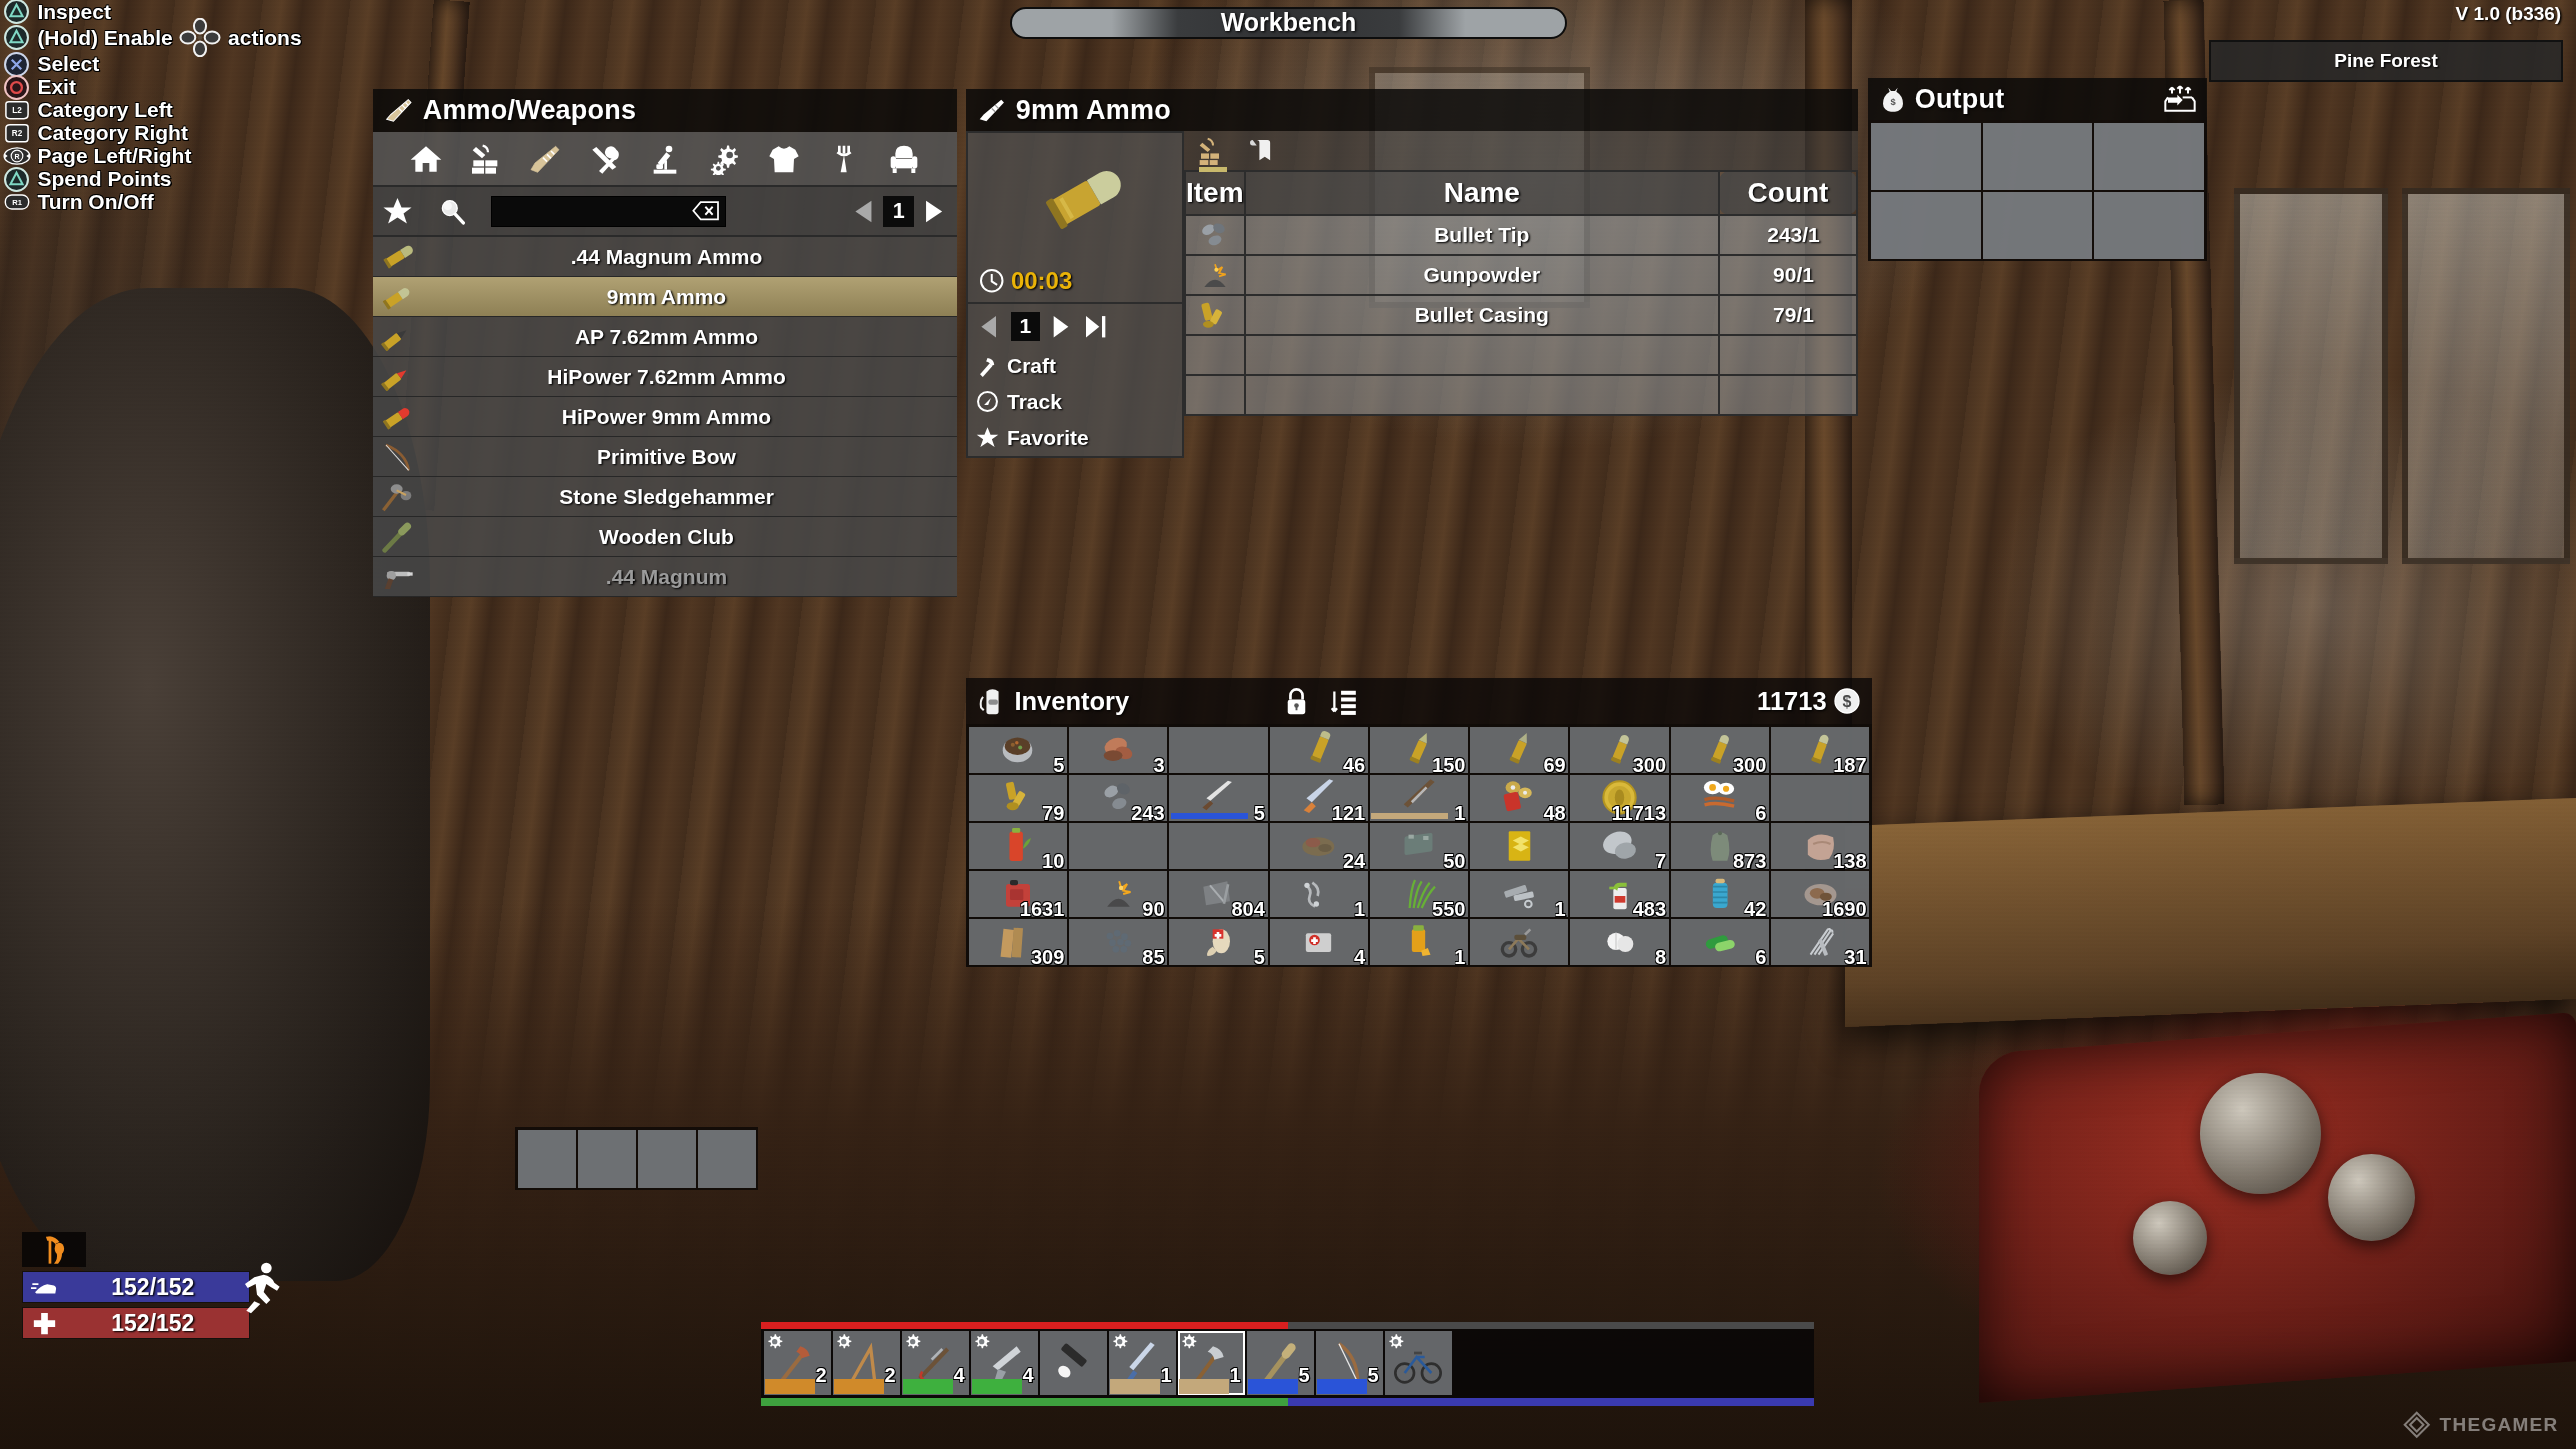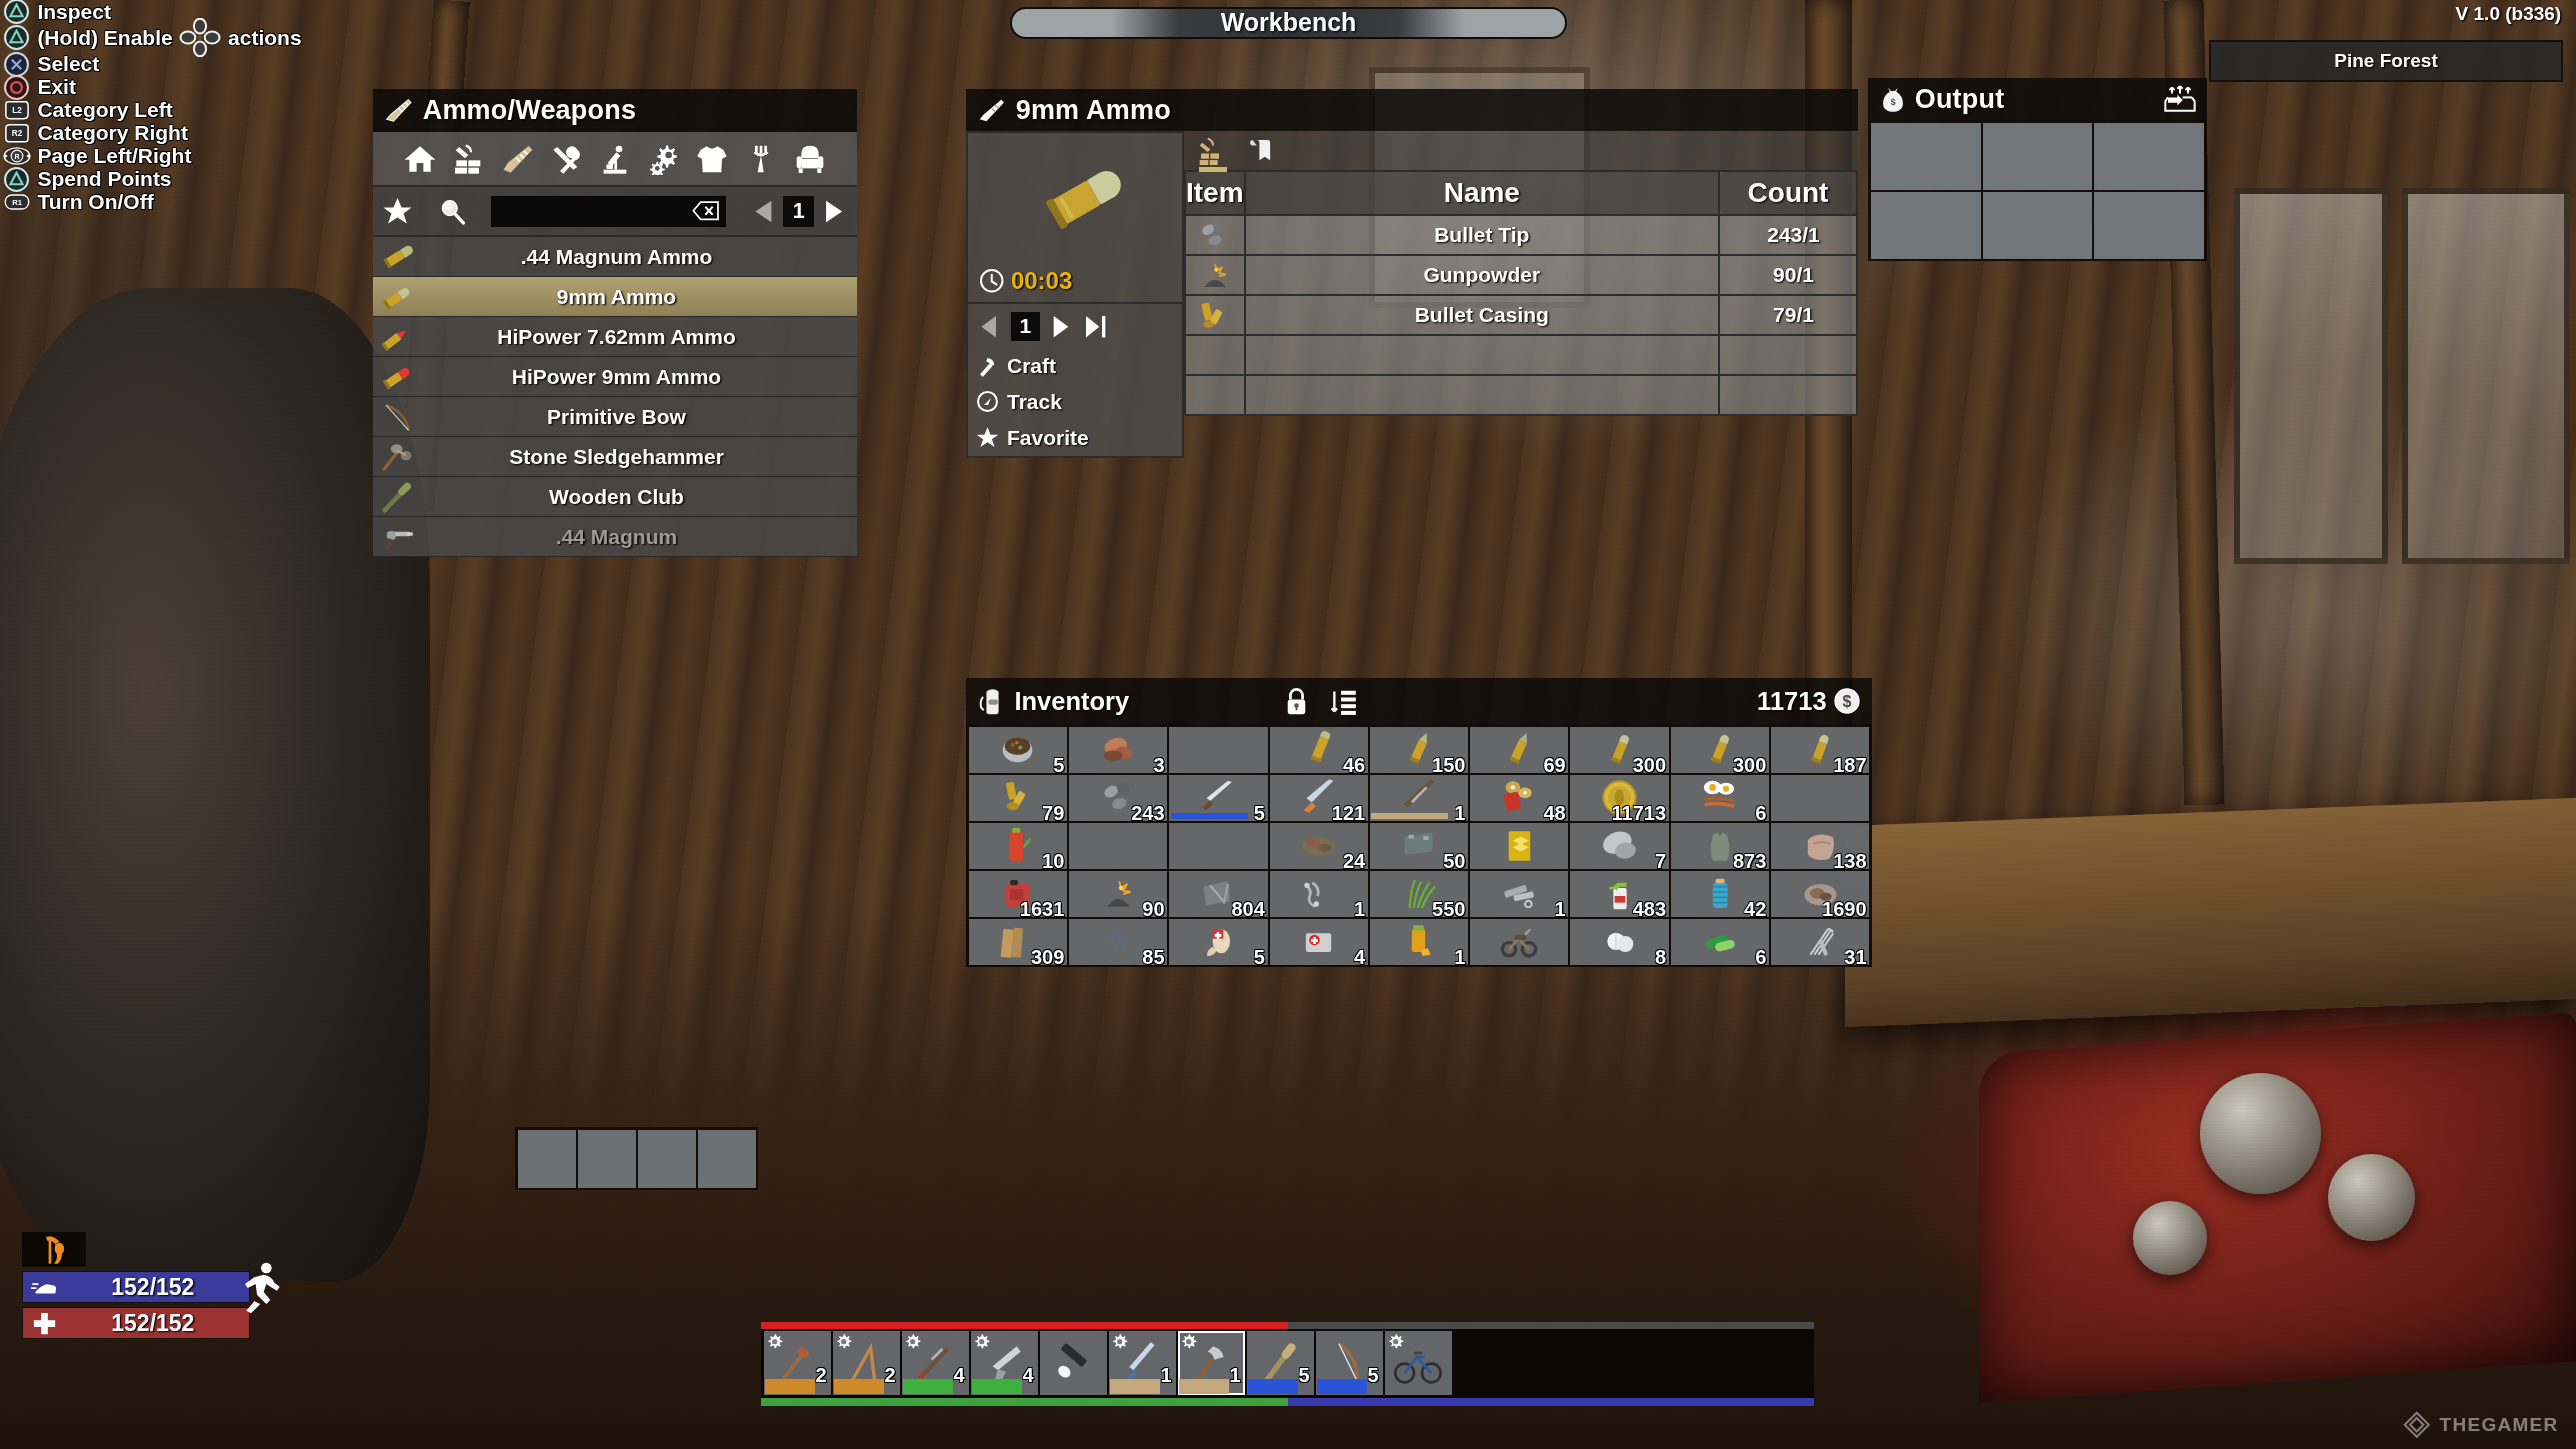--- a/index.html
+++ b/index.html
@@ -106,21 +106,21 @@
   }
   #biome {
     position: absolute; left: 2209px; top: 40px; width: 354px; height: 42px;
     background: rgba(40,40,40,0.88);
     border: 2px solid #111;
     display:flex; align-items:center; justify-content:center;
   }
   #biome span { color:#fff; font-size: 19px; font-weight:bold; text-shadow: 1.3px 1.3px 2px #000; }
 
   
-  #craft-panel { position: absolute; left: 373px; top: 89px; width: 484px; }
+  #craft-panel { position: absolute; left: 373px; top: 89px; width: 584px; }
   #craft-panel .panel-head { height: 43px; }
   #cat-tabs {
     background: rgba(84,84,84,0.88);
     height: 55px; display:flex; align-items:center; justify-content: space-around;
     padding: 0 23px; border-bottom: 2px solid #2a2a2a;
   }
   #cat-tabs .tab { width: 43px; height: 43px; display:flex; align-items:center; justify-content:center; }
   #search-bar {
     background: rgba(66,66,66,0.90);
     height: 50px; display: flex; align-items: center; padding: 0 9.4px; gap: 8px;
@@ -552,20 +552,32 @@
       <span class="ricon">
           <svg width="40" height="29.5" viewBox="0 0 60 44">
             <g transform="rotate(-34 30 22)">
               <rect x="10" y="16" width="24" height="13" rx="2" fill="#c9a227"></rect>
               <path d="M34 16 h8 a7 6.5 0 0 1 0 13 H34 Z" fill="#c2c494"></path>
               <rect x="7" y="15" width="5" height="15" rx="1" fill="#8f7520"></rect>
             </g>
           </svg>
         </span>
       <span class="rname">9mm Ammo</span>
+    </div>
+    <div class="rcp">
+      <span class="ricon">
+          <svg width="40" height="29.5" viewBox="0 0 60 44">
+            <g transform="rotate(-38 30 22)">
+              <rect x="6" y="16" width="26" height="12" rx="2" fill="#c9a227"></rect>
+              <path d="M32 17 l14 5 -14 5 z" fill="#3a3a3a"></path>
+              <rect x="3" y="15" width="5" height="14" rx="1" fill="#8f7520"></rect>
+            </g>
+          </svg>
+        </span>
+      <span class="rname">AP 7.62mm Ammo</span>
     </div>
     <div class="rcp">
       <span class="ricon">
           <svg width="40" height="29.5" viewBox="0 0 60 44">
             <g transform="rotate(-38 30 22)">
               <rect x="6" y="16" width="26" height="12" rx="2" fill="#c9a227"></rect>
               <path d="M32 17 l14 5 -14 5 z" fill="#e23a2e"></path>
               <rect x="3" y="15" width="5" height="14" rx="1" fill="#8f7520"></rect>
             </g>
           </svg>

